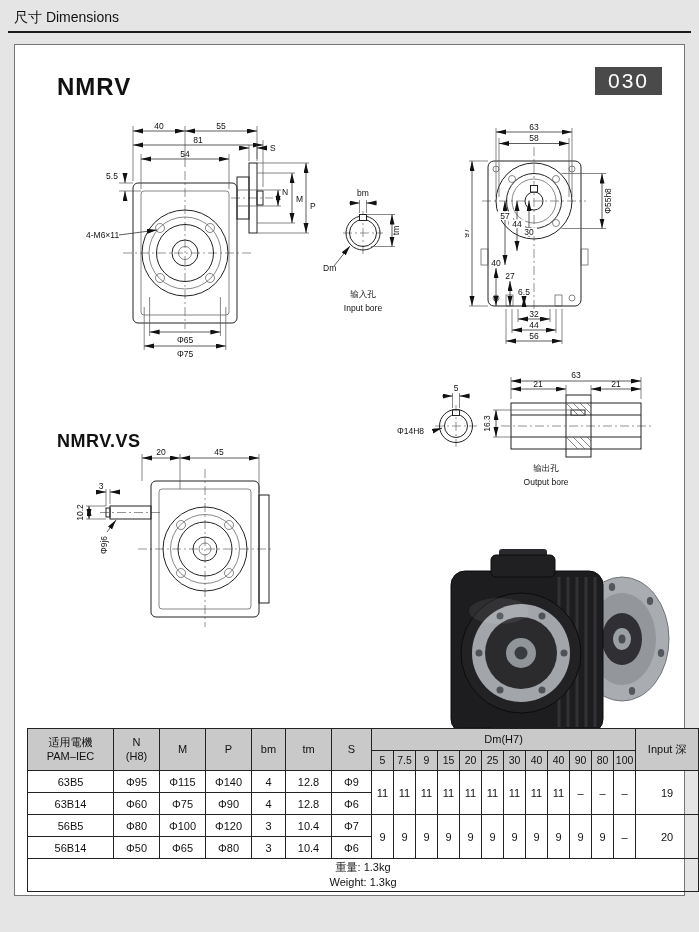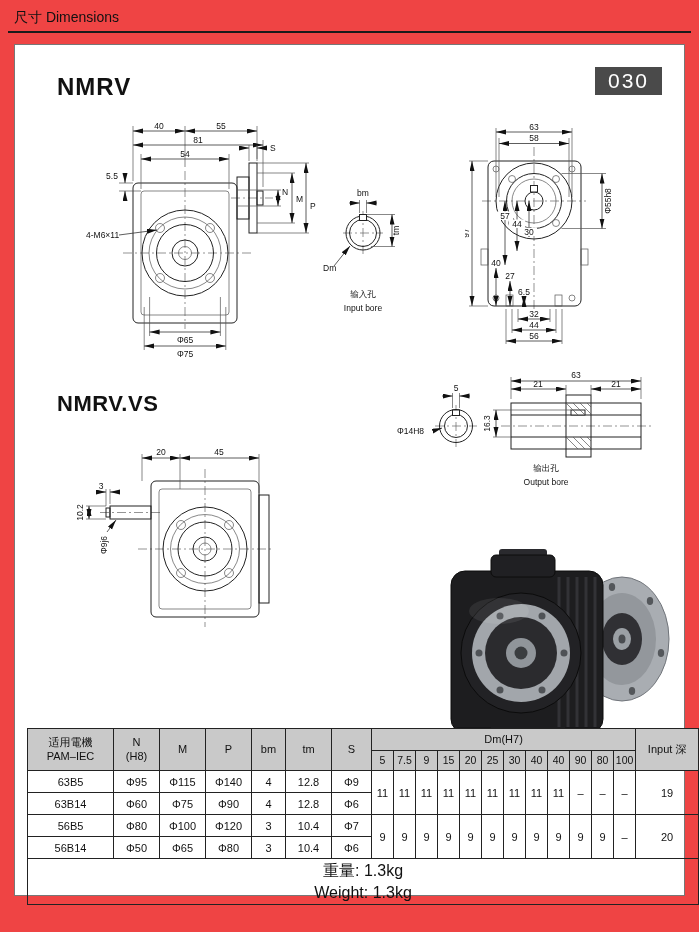--- a/index.html
+++ b/index.html
@@ -1,37 +1,37 @@
 <!DOCTYPE html>
 <html><head>
 <meta charset="utf-8">
 <style>
 *{margin:0;padding:0;box-sizing:border-box}
 html,body{background:#fff}
-.page{position:relative;width:699px;height:932px;background:#ef4444;font-family:"Liberation Sans",sans-serif;color:#111;overflow:hidden}
+.page{position:relative;width:699px;height:932px;background:#e5e5e5;font-family:"Liberation Sans",sans-serif;color:#111;overflow:hidden}
 .page-header{position:absolute;left:14px;top:9px;font-size:14px}
 .header-rule{position:absolute;left:8px;top:31px;width:683px;height:2px;background:#1a1a1a}
 .content-box{position:absolute;left:14px;top:44px;width:671px;height:852px;border:1px solid #777;background:#fff}
 .model-title{position:absolute;left:42px;top:28px;font-size:24px;font-weight:bold;letter-spacing:1px}
-.model-vs-title{position:absolute;left:42px;top:346px;font-size:22px;font-weight:bold;letter-spacing:.5px}
+.model-vs-title{position:absolute;left:42px;top:386px;font-size:18px;font-weight:bold;letter-spacing:.5px}
 .size-badge{position:absolute;right:22px;top:22px;width:67px;height:28px;background:#4a4a4a;color:#fff;font-size:21px;font-weight:normal;text-align:center;line-height:28px;letter-spacing:2px}
 .drw{position:absolute}
 .drw text{font-family:"Liberation Sans",sans-serif;fill:#111;font-size:8.5px}
 .ln{stroke:#222;stroke-width:1;fill:none}
 .thin{stroke:#555;stroke-width:.7;fill:none}
 .cl{stroke:#666;stroke-width:.7;fill:none;stroke-dasharray:9 3 2 3}
 .dim{stroke:#333;stroke-width:.8;fill:none}
 .spec-table-wrap{position:absolute;left:12px;top:683px;width:100%}
 table.spec{width:100%;border-collapse:collapse;table-layout:fixed;font-size:11px}
 table.spec th,table.spec td{border:1px solid #222;text-align:center;vertical-align:middle;padding:1px 0;white-space:pre-line;overflow:hidden}
 table.spec th{background:#c9c9c9;font-weight:normal;font-size:11px;line-height:1.25}
 table.spec td{height:22px}
 tr.hdr1 th{height:22px}
 tr.hdr2 th{height:20px;font-size:10.5px}
-td.weight-cell{text-align:left;padding:3px 10px;font-size:16px;line-height:1.35;height:36px}
+td.weight-cell{text-align:left;padding:3px 10px;font-size:11px;line-height:1.35;height:36px}
 </style>
 </head>
 <body>
 
 <div class="page">
   <div class="page-header">尺寸 Dimensions</div>
   <div class="header-rule"></div>
 
   <div class="content-box">
     <div class="model-title">NMRV</div>

